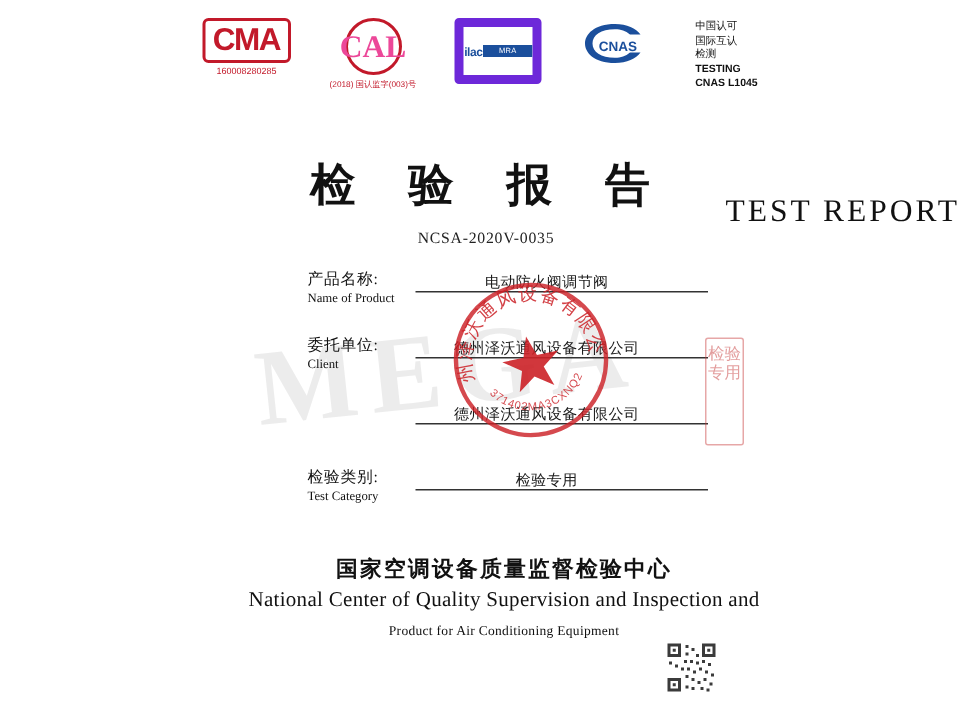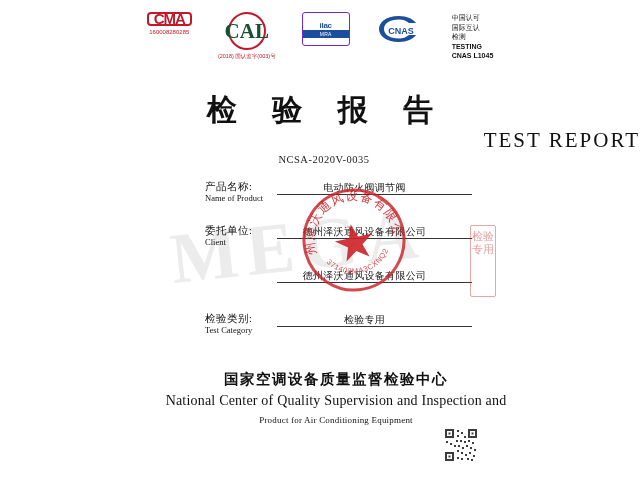--- a/index.html
+++ b/index.html
@@ -39,71 +39,70 @@
     display: flex;
     flex-direction: column;
     align-items: center;
     justify-content: flex-start;
   }
 
   
   .mark-ma .glyph {
     font-family: "Liberation Sans", sans-serif;
     font-weight: bold;
-    font-size: 15px;
+    font-size: 21px;
     color: #c2192a;
     letter-spacing: -1px;
     line-height: 30px;
     border: 2px solid #c2192a;
     border-radius: 4px;
     padding: 0 5px;
-    height: 14px;
+    height: 30px;
     box-sizing: border-box;
     display: flex;
     align-items: center;
   }
   .mark-ma .code {
     font-family: "Liberation Sans", sans-serif;
     font-size: 6px;
     color: #c2192a;
     margin-top: 3px;
     letter-spacing: 0px;
   }
 
   
   .mark-cal .glyph {
     width: 34px;
     height: 34px;
     border-radius: 50%;
     border: 2px solid #c2192a;
-    color: #14532d;
+    color: #ec4899;
     font-family: "Liberation Serif", serif;
     font-weight: bold;
     font-size: 21px;
     display: flex;
     align-items: center;
     justify-content: center;
     line-height: 1;
   }
   .mark-cal .code {
     font-family: "Liberation Sans", sans-serif;
     font-size: 5.5px;
     color: #c2192a;
     margin-top: 3px;
   }
 
   
   .mark-ilac .glyph {
     width: 46px;
     height: 32px;
-    border: 1px solid #6d28d9;
+    border: 6px solid #6d28d9;
     border-radius: 3px;
     background: #ffffff;
     display: flex;
-    flex-direction: column;
     align-items: center;
     justify-content: center;
     overflow: hidden;
   }
   .ilac-top {
     color: #1b4f9c;
     font-family: "Liberation Sans", sans-serif;
     font-size: 8px;
     font-weight: bold;
     letter-spacing: -0.3px;
@@ -142,21 +141,21 @@
     text-align: left;
     padding-top: 1px;
   }
   .mark-text .bold {
     font-weight: bold;
   }
 
   
   .title-cn {
     position: absolute;
-    top: 90px;
+    top: 103px;
     left: 0;
     width: 640px;
     text-align: center;
     font-family: "Liberation Serif", serif;
     font-size: 30px;
     font-weight: bold;
     letter-spacing: 14px;
     text-indent: 14px;
     color: #111111;
   }

